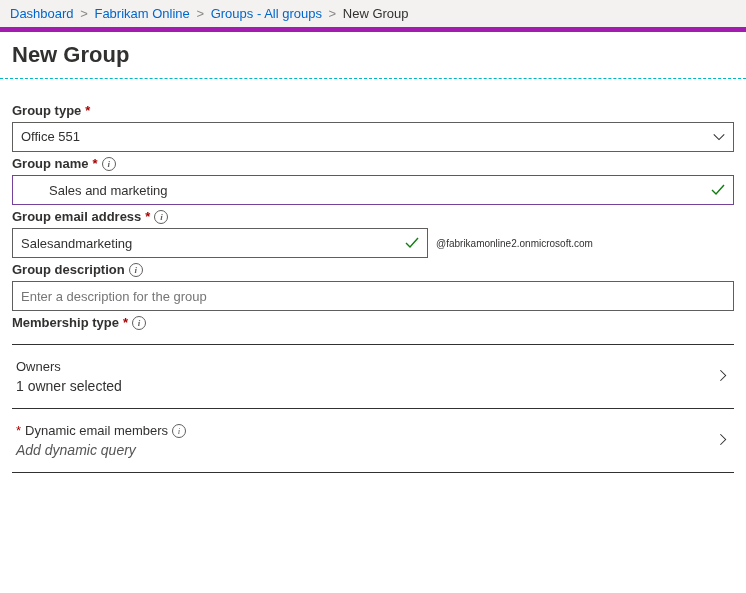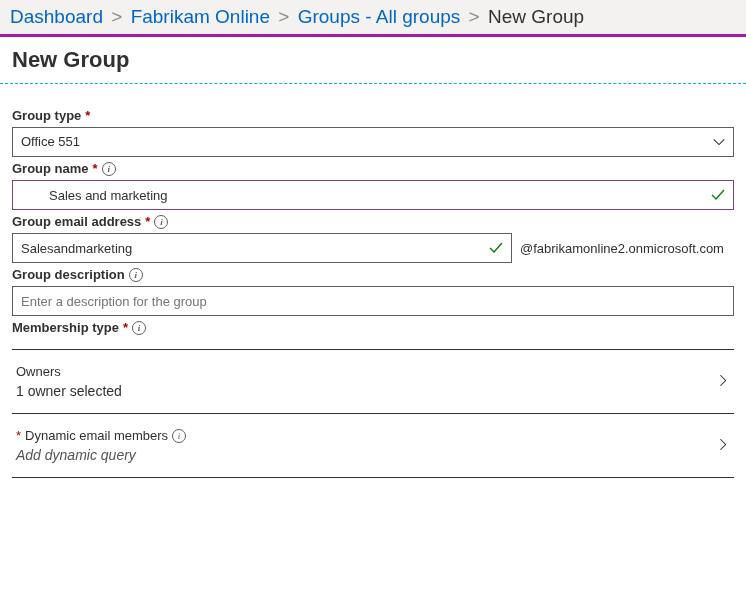--- a/index.html
+++ b/index.html
@@ -6,22 +6,22 @@
     body {
       font-family: "Segoe UI", -apple-system, BlinkMacSystemFont, sans-serif;
       font-size: 13px;
       color: #323130;
       background: #fff;
       width: 746px;
     }
     .breadcrumb {
       background: #f3f2f1;
       padding: 6px 10px;
-      font-size: 19px;
-      border-bottom: 3px solid #a21caf;
+      font-size: 13px;
+      border-bottom: 5px solid #a21caf;
     }
     .breadcrumb a { color: #0066cc; text-decoration: none; }
     .breadcrumb .sep { color: #888; margin: 0 3px; }
     .breadcrumb .current { color: #323130; }
     .page-title {
       font-size: 22px;
       font-weight: 600;
       padding: 10px 12px 10px 12px;
     }
     .divider-dashed {
@@ -82,22 +82,22 @@
     .check-icon {
       position: absolute;
       right: 8px;
       top: 50%;
       transform: translateY(-50%);
       color: #107c10;
       pointer-events: none;
     }
     .check-icon svg { display: block; }
     .email-row { display: flex; align-items: center; gap: 8px; }
-    .email-row .input-wrap { width: 500px; flex: 0 0 auto; }
-    .email-suffix { font-size: 13px; color: #323130; }
+    .email-row .input-wrap { width: 416px; flex: 0 0 auto; }
+    .email-suffix { font-size: 10px; color: #323130; }
     .section-divider {
       border: none;
       border-top: 1px solid #323130;
       margin: 8px 0 0 0;
     }
     .link-section {
       padding: 14px 0 14px 4px;
       border-bottom: 1px solid #323130;
       position: relative;
       cursor: pointer;

